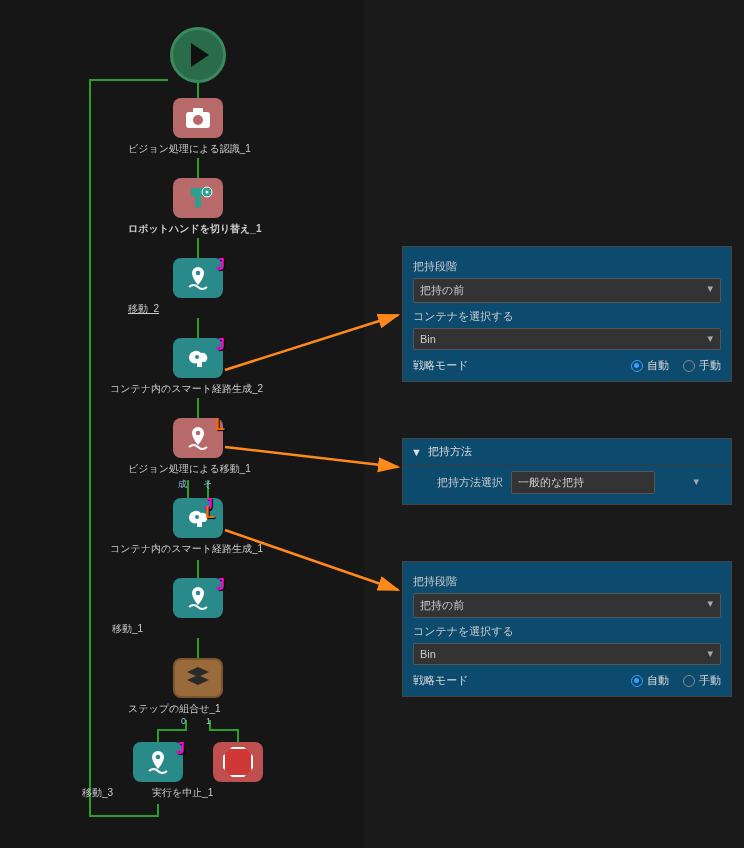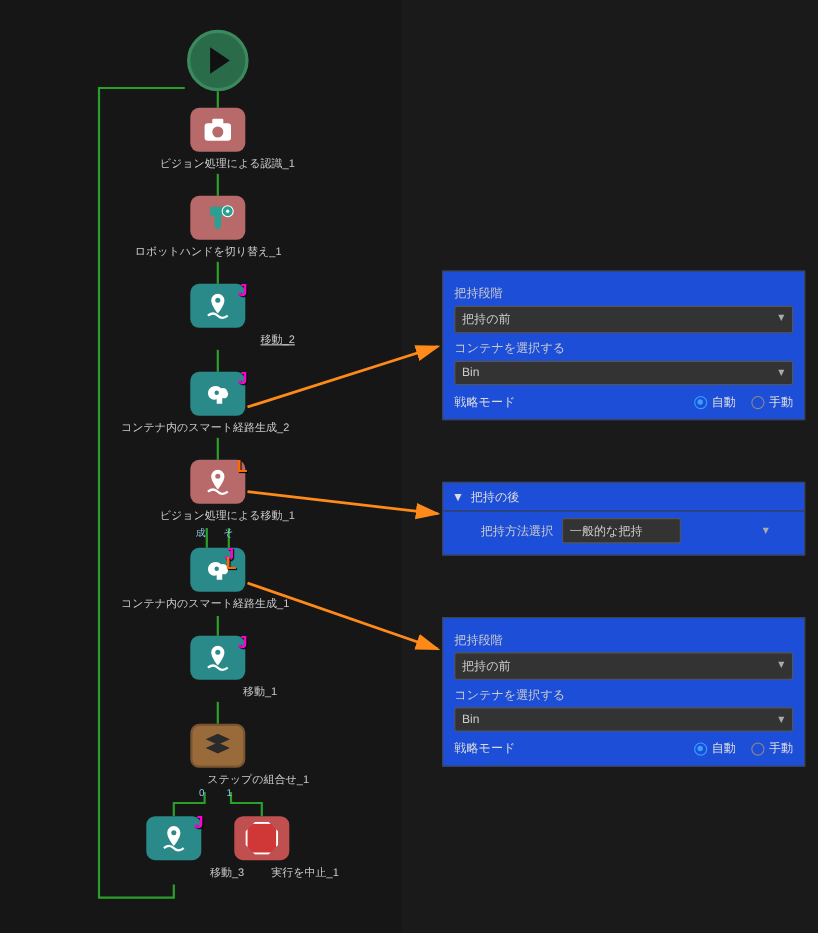--- a/index.html
+++ b/index.html
@@ -25,21 +25,21 @@
     width: 50px;
     height: 40px;
     border-radius: 8px;
     display: flex;
     align-items: center;
     justify-content: center;
   }
   .node-label {
     position: absolute;
     width: 140px;
-    text-align: right;
+    text-align: left;
     font-size: 10px;
     color: #ccc;
     white-space: nowrap;
   }
   .start-node {
     position: absolute;
     width: 56px;
     height: 56px;
     border-radius: 50%;
     background: #2a6b4a;
@@ -74,21 +74,21 @@
   .badge-l { color: #ff6a00; }
   .tiny-text {
     position: absolute;
     font-size: 9px;
     color: #8bc5e8;
   }
 
   
   .panel {
     position: absolute;
-    background: #1d4ed8;
+    background: #0c4a6e;
     border: 1px solid #444;
     width: 330px;
   }
   .panel-inner { padding: 6px 10px 8px 10px; }
   .panel .lbl { font-size: 11px; color: #ccc; margin: 6px 0 4px 0; display: block; }
   .panel select, .panel .select-like {
     width: 100%;
     background: #333;
     border: 1px solid #555;
     color: #ccc;
@@ -141,21 +141,21 @@
   }
   .panel.collapse .body {
     padding: 6px 24px 10px 10px;
     display: flex;
     align-items: center;
     gap: 8px;
   }
   .panel.collapse .body .key { color: #ccc; font-size: 11px; min-width: 90px; text-align: right; }
   .panel.collapse .body .val { flex: 1; }
   .narrow-select {
-    width: 108px;
+    width: 144px;
     background: #333;
     border: 1px solid #555;
     color: #ccc;
     padding: 3px 6px;
     font-size: 11px;
     border-radius: 2px;
   }
 
   svg.arrows {
     position: absolute; left: 0; top: 0; width: 744px; height: 848px;
@@ -205,21 +205,21 @@
   </div>
   <div class="node-label" style="left:128px; top:142px;">ビジョン処理による認識_1</div>
 
   <div class="node pink" style="left:173px; top:178px;">
     <svg width="30" height="28" viewBox="0 0 30 28">
       <path d="M8 4 h14 v8 h-4 v10 l-3 3 -3 -3 v-10 h-4 z" fill="#2aa090"></path>
       <circle cx="24" cy="8" r="5" fill="#2aa090" stroke="#fff" stroke-width="1"></circle>
       <circle cx="24" cy="8" r="1.5" fill="#fff"></circle>
     </svg>
   </div>
-  <div class="node-label" style="left:116px; top:222px;">ロボットハンドを切り替え_1</div>
+  <div class="node-label" style="left:128px; top:222px;font-weight:bold;">ロボットハンドを切り替え_1</div>
 
   <div class="node teal" style="left:173px; top:258px;">
     <svg width="28" height="26" viewBox="0 0 28 26">
       <path d="M14 2 a6 6 0 0 1 6 6 c0 5 -6 12 -6 12 s-6 -7 -6 -12 a6 6 0 0 1 6 -6 z" fill="#fff"></path>
       <circle cx="14" cy="8" r="2.3" fill="#2a8a8a"></circle>
       <path d="M5 22 q5 -4 9 0 t9 0" stroke="#fff" stroke-width="2" fill="none"></path>
     </svg>
     <span class="badge-j">J</span>
   </div>
   <div class="node-label" style="left:128px; top:302px;text-decoration:underline;">移動_2</div>
@@ -264,38 +264,38 @@
     <span class="badge-j">J</span>
   </div>
   <div class="node-label" style="left:112px; top:622px;">移動_1</div>
 
   <div class="node brown" style="left:173px; top:658px;">
     <svg width="30" height="28" viewBox="0 0 30 28">
       <path d="M15 3 l11 5 -11 5 -11 -5 z" fill="#2a2a2a"></path>
       <path d="M15 11 l11 5 -11 5 -11 -5 z" fill="#2a2a2a"></path>
     </svg>
   </div>
-  <div class="node-label" style="left:141px; top:702px;">ステップの組合せ_1</div>
+  <div class="node-label" style="left:128px; top:702px;">ステップの組合せ_1</div>
   <div class="tiny-text" style="left:181px; top:716px;">0</div>
   <div class="tiny-text" style="left:206px; top:716px;">1</div>
 
   <div class="node teal" style="left:133px; top:742px;">
     <svg width="28" height="26" viewBox="0 0 28 26">
       <path d="M14 2 a6 6 0 0 1 6 6 c0 5 -6 12 -6 12 s-6 -7 -6 -12 a6 6 0 0 1 6 -6 z" fill="#fff"></path>
       <circle cx="14" cy="8" r="2.3" fill="#2a8a8a"></circle>
       <path d="M5 22 q5 -4 9 0 t9 0" stroke="#fff" stroke-width="2" fill="none"></path>
     </svg>
     <span class="badge-j">J</span>
   </div>
   <div class="node-label" style="left:82px; top:786px;">移動_3</div>
 
   <div class="node red" style="left:213px; top:742px;">
     <div class="stop-oct"></div>
   </div>
-  <div class="node-label" style="left:168px; top:786px;">実行を中止_1</div>
+  <div class="node-label" style="left:152px; top:786px;">実行を中止_1</div>
 </div>
 
 <svg class="arrows">
   <defs>
     <marker id="ah" markerWidth="10" markerHeight="10" refX="8" refY="3" orient="auto">
       <path d="M0,0 L9,3 L0,6 z" fill="#ff8a1a"></path>
     </marker>
   </defs>
   <line x1="225" y1="370" x2="398" y2="315" stroke="#ff8a1a" stroke-width="2.5" marker-end="url(#ah)"></line>
   <line x1="225" y1="447" x2="398" y2="467" stroke="#ff8a1a" stroke-width="2.5" marker-end="url(#ah)"></line>
@@ -316,21 +316,21 @@
       <span class="label-left">戦略モード</span>
       <label><span class="radio checked"></span><span>自動</span></label>
       <label><span class="radio"></span><span>手動</span></label>
     </div>
   </div>
 </div>
 
 <div class="panel collapse" style="left:402px; top:438px;">
   <div class="hdr">
     <span>▼</span>
-    <span>把持の後</span>
+    <span>把持方法</span>
   </div>
   <div class="body">
     <span class="key">把持方法選択</span>
     <div class="val select-wrap">
       <div class="narrow-select">一般的な把持</div>
     </div>
   </div>
 </div>
 
 <div class="panel" style="left:402px; top:561px;">

